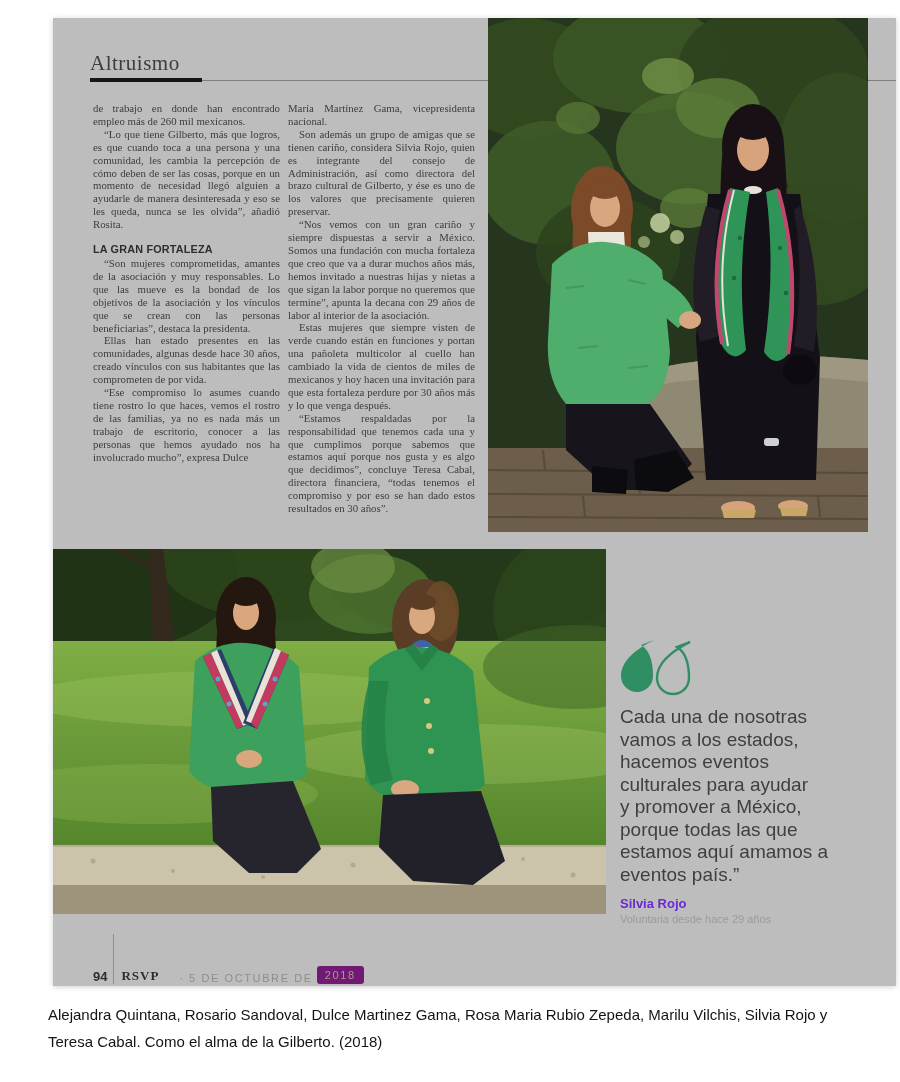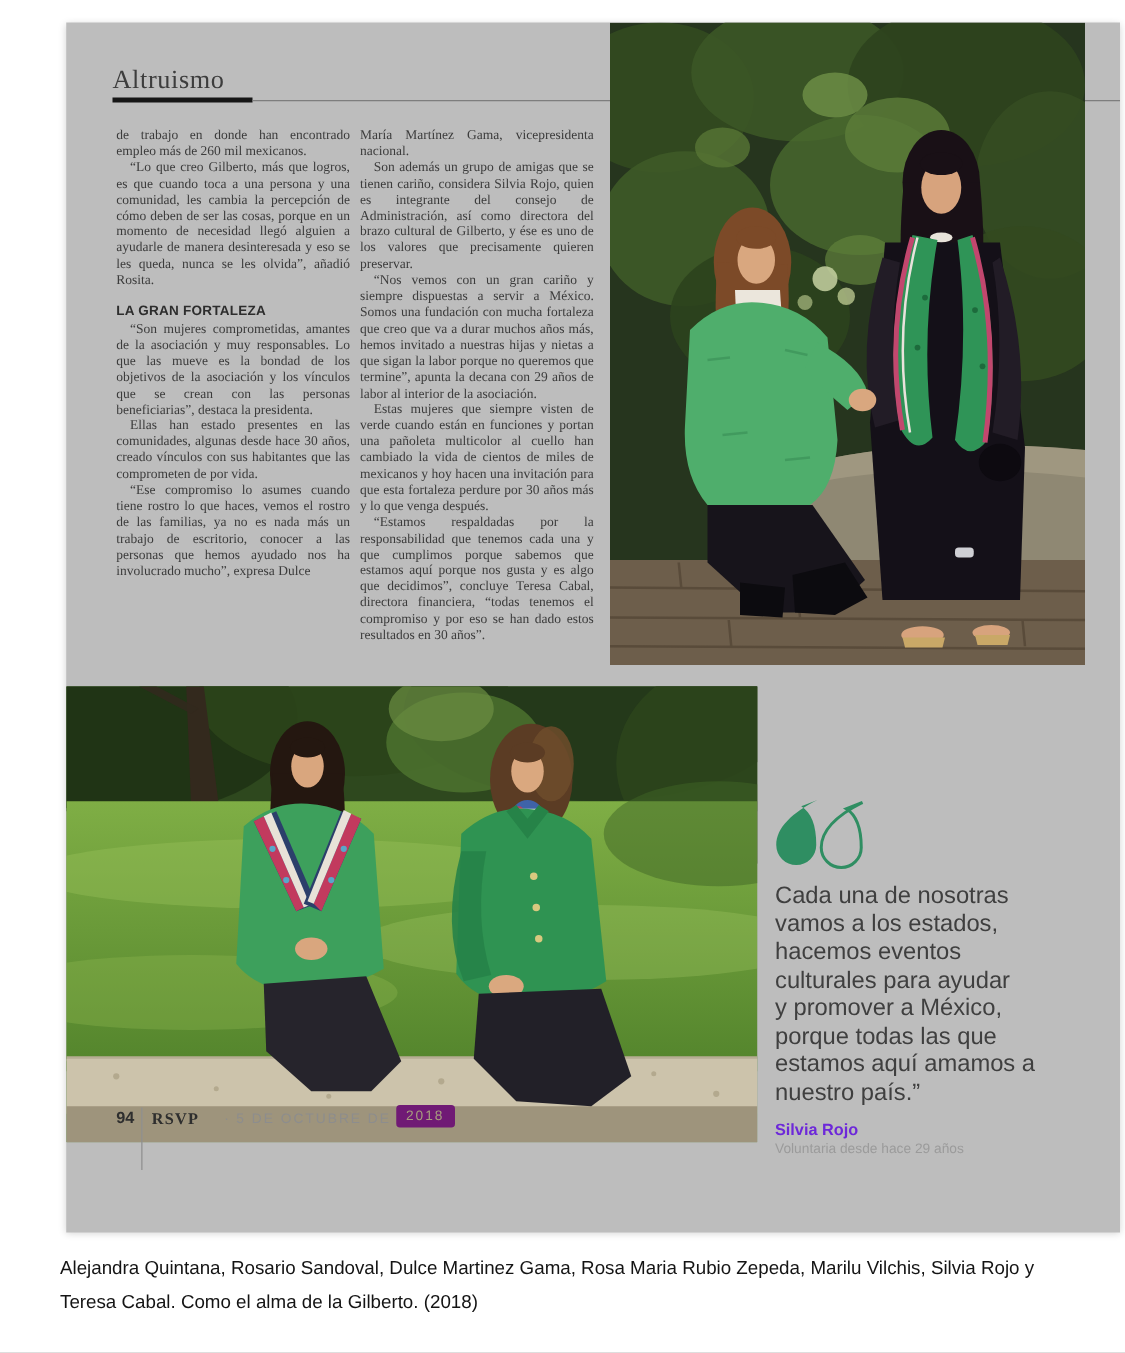--- a/index.html
+++ b/index.html
@@ -37,21 +37,21 @@
   }
 
   .quote-block{position:absolute;left:567px;top:622px;width:268px;font-family:"Liberation Sans", sans-serif;}
   .quote-icon{height:56px;}
   .quote-lines{margin-top:10px;}
   .quote-line{font-size:19px;line-height:22.5px;color:#3f3f3f;}
   .quote-author{margin-top:10px;font-size:13px;font-weight:bold;color:#6d28d9;}
   .quote-sub{font-size:11px;color:#9b9b9b;margin-top:2px;}
 
   .footer{
-    position:absolute;left:40px;top:868px;display:flex;align-items:flex-start;
+    position:absolute;left:40px;top:916px;display:flex;align-items:flex-end;
     font-family:"Liberation Sans", sans-serif;
   }
   .footer .pagenum{font-weight:bold;font-size:13px;color:#2e2e2e;margin-right:6px;}
   .footer .divider{width:1px;height:50px;background:#8f8f8f;margin-right:7px;}
   .footer .brand{
     font-family:Liberation Serif, serif;font-weight:bold;font-size:13px;
     letter-spacing:1px;color:#2e2e2e;margin-right:20px;margin-top:1px;
   }
   .footer .fsep{color:#8d8d8d;font-size:11px;margin-right:6px;margin-top:3px;}
   .footer .date{color:#8d8d8d;font-size:11px;letter-spacing:1.6px;margin-top:3px;margin-right:4px;}
@@ -152,21 +152,21 @@
         <ellipse cx="202" cy="302" rx="11" ry="9" fill="#d9a77f"></ellipse>
         <path d="M78 386 L162 386 L204 446 L176 472 L122 472 L78 432 Z" fill="#17141b"></path>
         <path d="M146 442 L188 432 L206 460 L180 474 L148 472 Z" fill="#0c0b0f"></path>
         <path d="M104 448 L140 452 L138 476 L104 474 Z" fill="#0c0b0f"></path>
       </g>
     </svg>
   </div>
 
   <div class="col col1">
     <p>de trabajo en donde han encontrado empleo más de 260 mil mexicanos.</p>
-    <p class="indent">“Lo que creo Gilberto, más que logros, es que cuando toca a una persona y una comunidad, les cambia la percepción de cómo deben de ser las cosas, porque en un momento de necesidad llegó alguien a ayudarle de manera desinteresada y eso se les queda, nunca se les olvida”, añadió Rosita.</p>
+    <p class="indent">“Lo que tiene Gilberto, más que logros, es que cuando toca a una persona y una comunidad, les cambia la percepción de cómo deben de ser las cosas, porque en un momento de necesidad llegó alguien a ayudarle de manera desinteresada y eso se les queda, nunca se les olvida”, añadió Rosita.</p>
     <h3 class="subhead">LA GRAN FORTALEZA</h3>
     <p class="indent">“Son mujeres comprometidas, amantes de la asociación y muy responsables. Lo que las mueve es la bondad de los objetivos de la asociación y los vínculos que se crean con las personas beneficiarias”, destaca la presidenta.</p>
     <p class="indent">Ellas han estado presentes en las comunidades, algunas desde hace 30 años, creado vínculos con sus habitantes que las comprometen de por vida.</p>
     <p class="indent">“Ese compromiso lo asumes cuando tiene rostro lo que haces, vemos el rostro de las familias, ya no es nada más un trabajo de escritorio, conocer a las personas que hemos ayudado nos ha involucrado mucho”, expresa Dulce</p>
   </div>
   <div class="col col2">
     <p>María Martínez Gama, vicepresidenta nacional.</p>
     <p class="indent">Son además un grupo de amigas que se tienen cariño, considera Silvia Rojo, quien es integrante del consejo de Administración, así como directora del brazo cultural de Gilberto, y ése es uno de los valores que precisamente quieren preservar.</p>
     <p class="indent">“Nos vemos con un gran cariño y siempre dispuestas a servir a México. Somos una fundación con mucha fortaleza que creo que va a durar muchos años más, hemos invitado a nuestras hijas y nietas a que sigan la labor porque no queremos que termine”, apunta la decana con 29 años de labor al interior de la asociación.</p>
     <p class="indent">Estas mujeres que siempre visten de verde cuando están en funciones y portan una pañoleta multicolor al cuello han cambiado la vida de cientos de miles de mexicanos y hoy hacen una invitación para que esta fortaleza perdure por 30 años más y lo que venga después.</p>
@@ -262,21 +262,21 @@
       </svg>
     </div>
     <div class="quote-lines">
       <div class="quote-line">Cada una de nosotras</div>
       <div class="quote-line">vamos a los estados,</div>
       <div class="quote-line">hacemos eventos</div>
       <div class="quote-line">culturales para ayudar</div>
       <div class="quote-line">y promover a México,</div>
       <div class="quote-line">porque todas las que</div>
       <div class="quote-line">estamos aquí amamos a</div>
-      <div class="quote-line">nuestro país.”</div>
+      <div class="quote-line">eventos país.”</div>
     </div>
     <div class="quote-author">Silvia Rojo</div>
     <div class="quote-sub">Voluntaria desde hace 29 años</div>
   </div>
 
   <div class="footer">
     <span class="pagenum">94</span>
     <span class="divider"></span>
     <span class="brand">RSVP</span>
     <span class="fsep">·</span>

